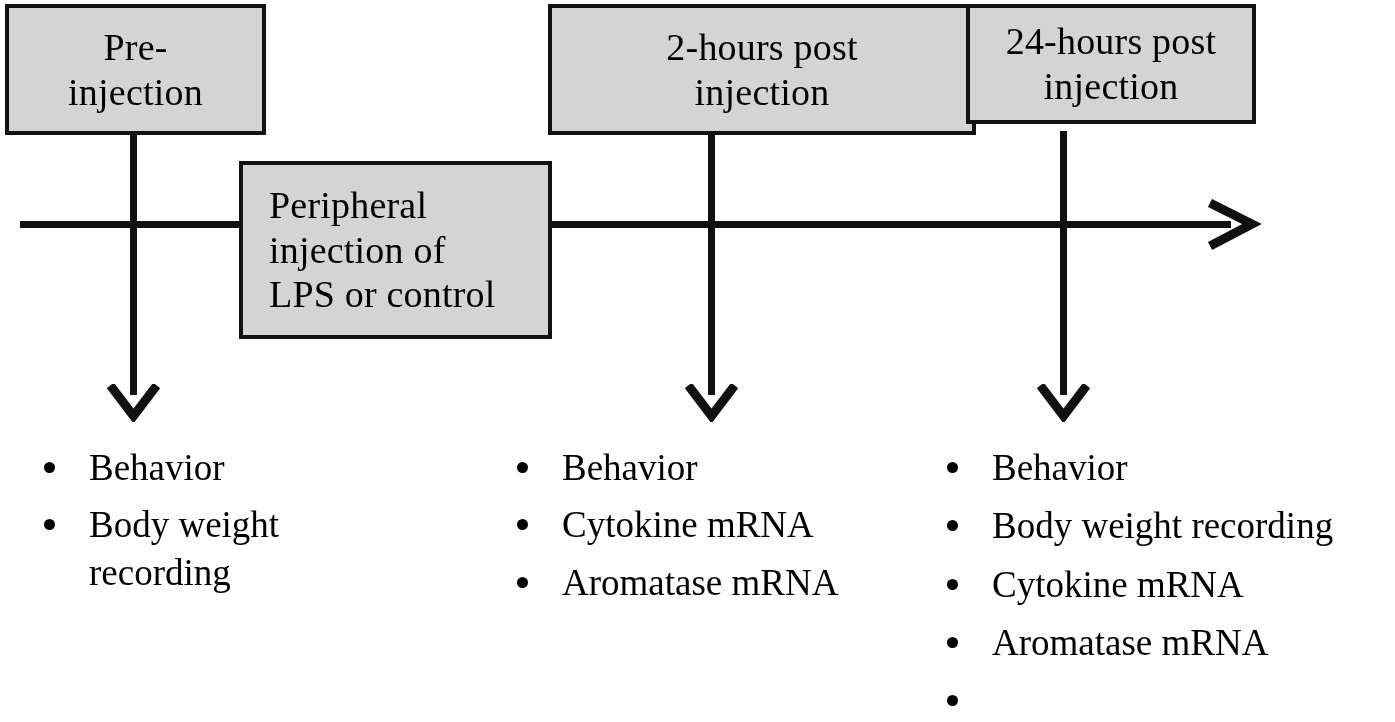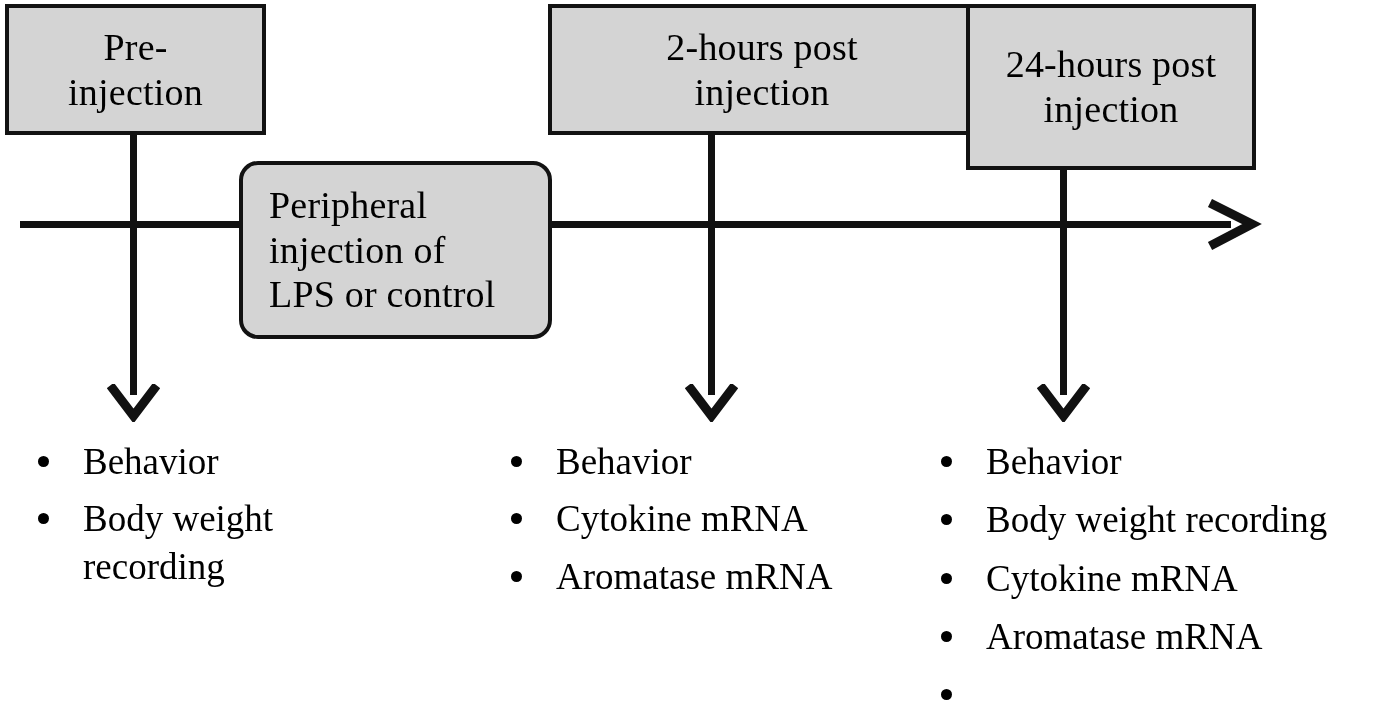--- a/index.html
+++ b/index.html
@@ -43,41 +43,40 @@
     font-size: 38px;
     letter-spacing: 0.2px;
   }
   .event-box .box-text {
     display: block;
     padding: 0 6px;
   }
   .event-box.left-align {
     justify-content: flex-start;
     text-align: left;
-    border-radius: 19px;
   }
   .event-box.left-align .box-text {
     padding-left: 26px;
   }
 
   
   .stem {
     position: absolute;
     width: 7px;
     background: #111111;
   }
   .stem-arrow {
     position: absolute;
   }
 
   
   .measure-list {
     position: absolute;
     list-style: none;
-    margin: 6px;
+    margin: 12px;
     padding: 0;
     font-size: 37px;
     line-height: 1.28;
   }
   .measure-list li {
     position: relative;
     padding-left: 45px;
     margin-bottom: 10px;
     white-space: nowrap;
   }
@@ -123,21 +122,21 @@
   </svg>
 
   <div class="event-box" style="left:5px; top:4px; width:261px; height:131px;">
     <span class="box-text">Pre-<br>injection</span>
   </div>
 
   <div class="event-box" style="left:548px; top:4px; width:428px; height:131px;">
     <span class="box-text">2-hours post<br>injection</span>
   </div>
 
-  <div class="event-box" style="left:966px; top:4px; width:290px; height:166px;">
+  <div class="event-box" style="left:966px; top:4px; width:290px; height:120px;">
     <span class="box-text">24-hours post<br>injection</span>
   </div>
 
   <div class="event-box left-align" style="left:239px; top:161px; width:313px; height:178px;">
     <span class="box-text">Peripheral<br>injection of<br>LPS or control</span>
   </div>
 
   <ul class="measure-list" id="list-pre" style="left:32px; top:432px; width:330px;">
     <li class="item">
       <span class="bullet-dot"></span>

